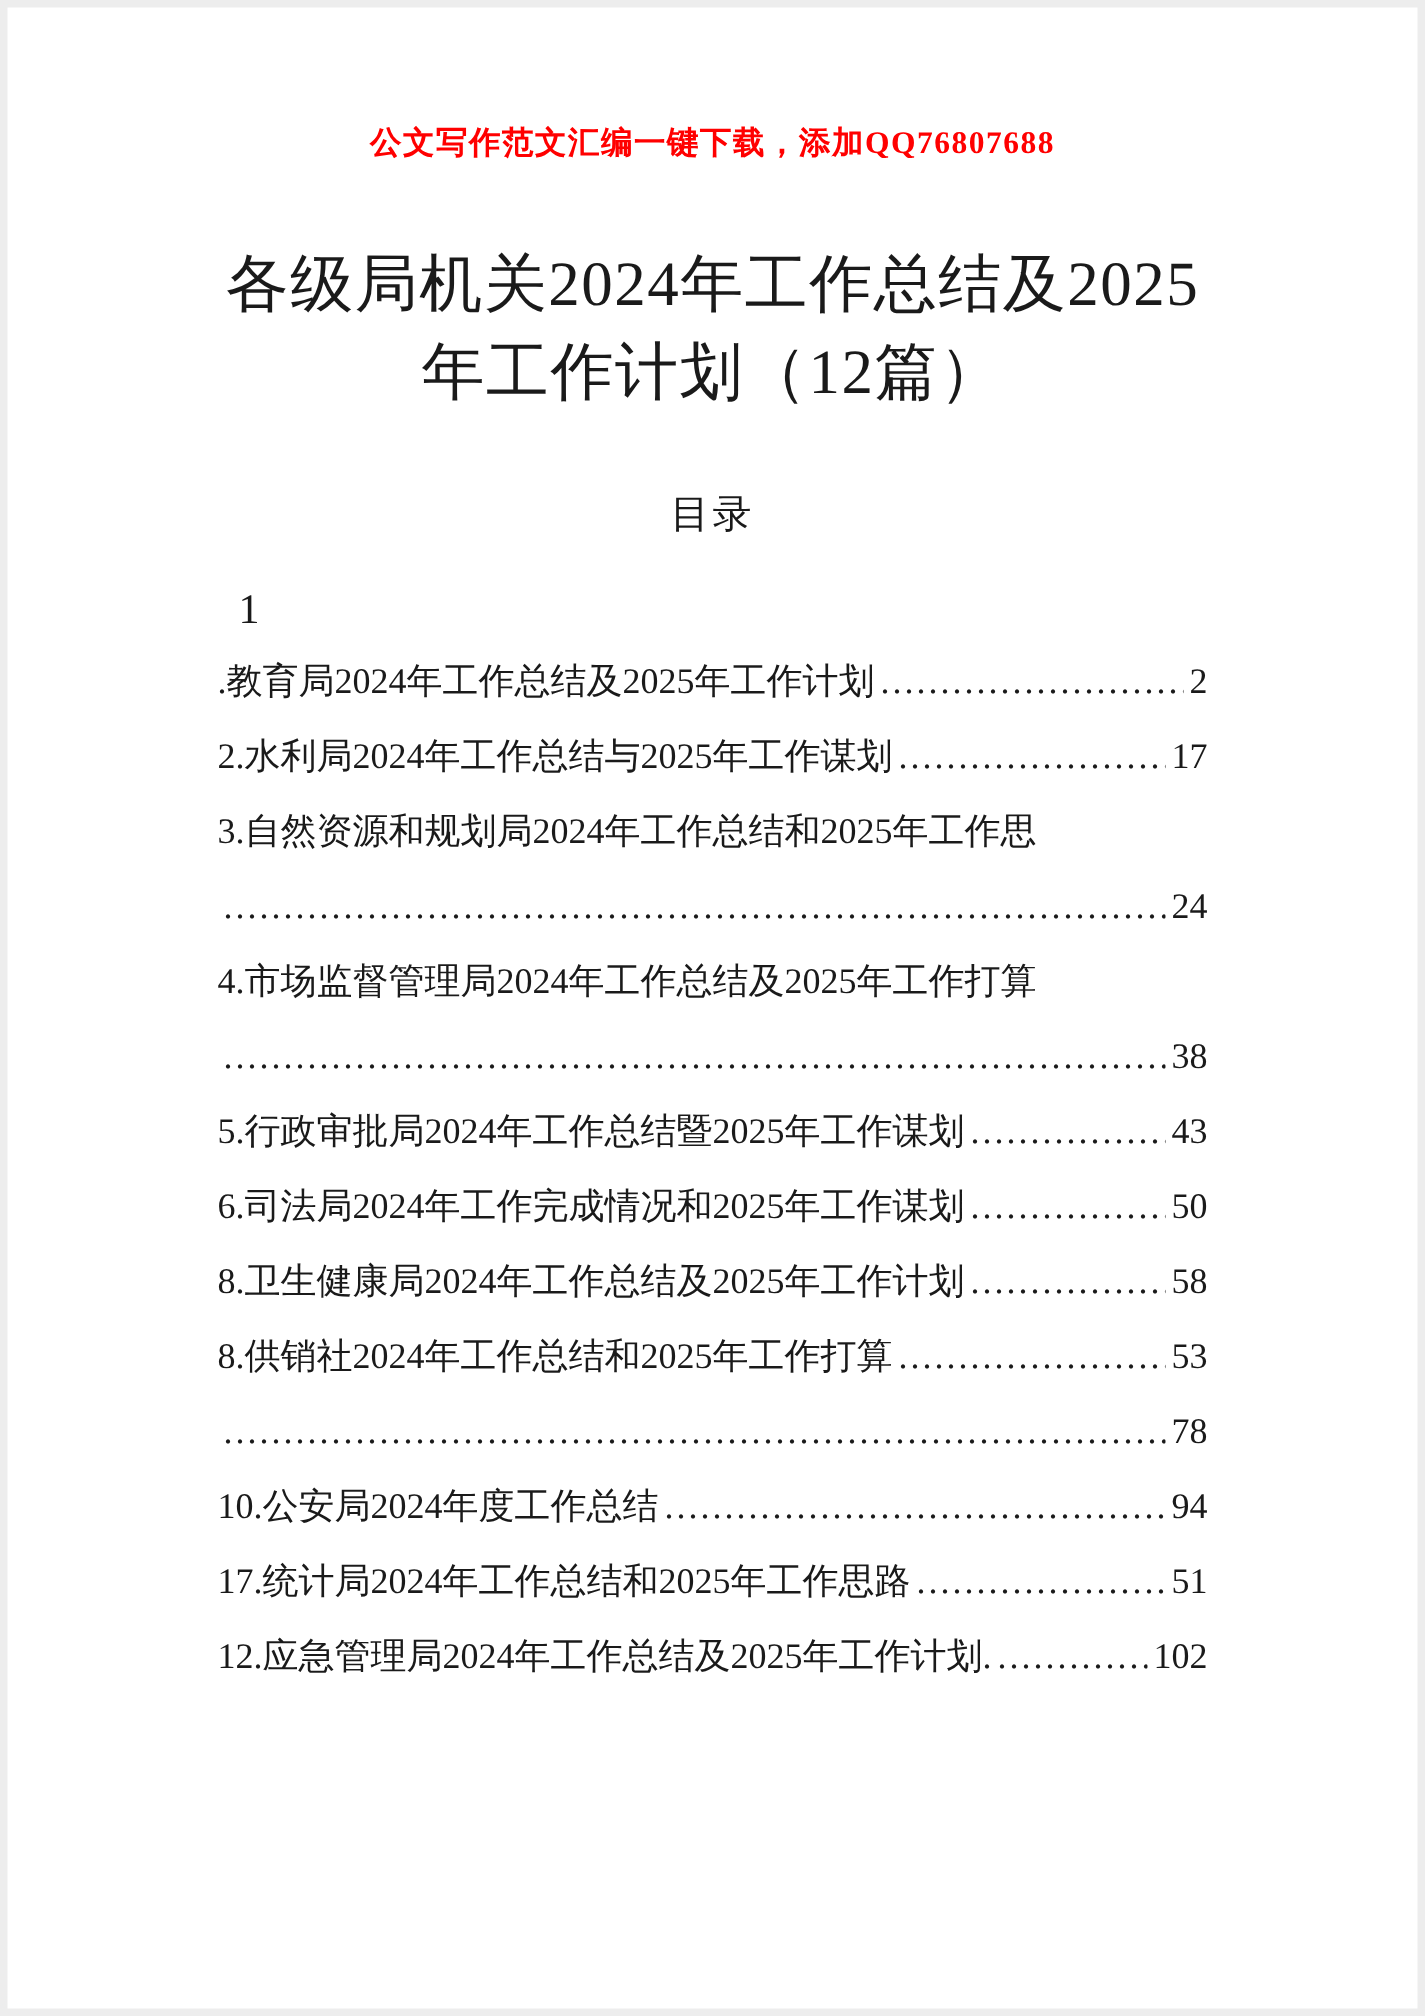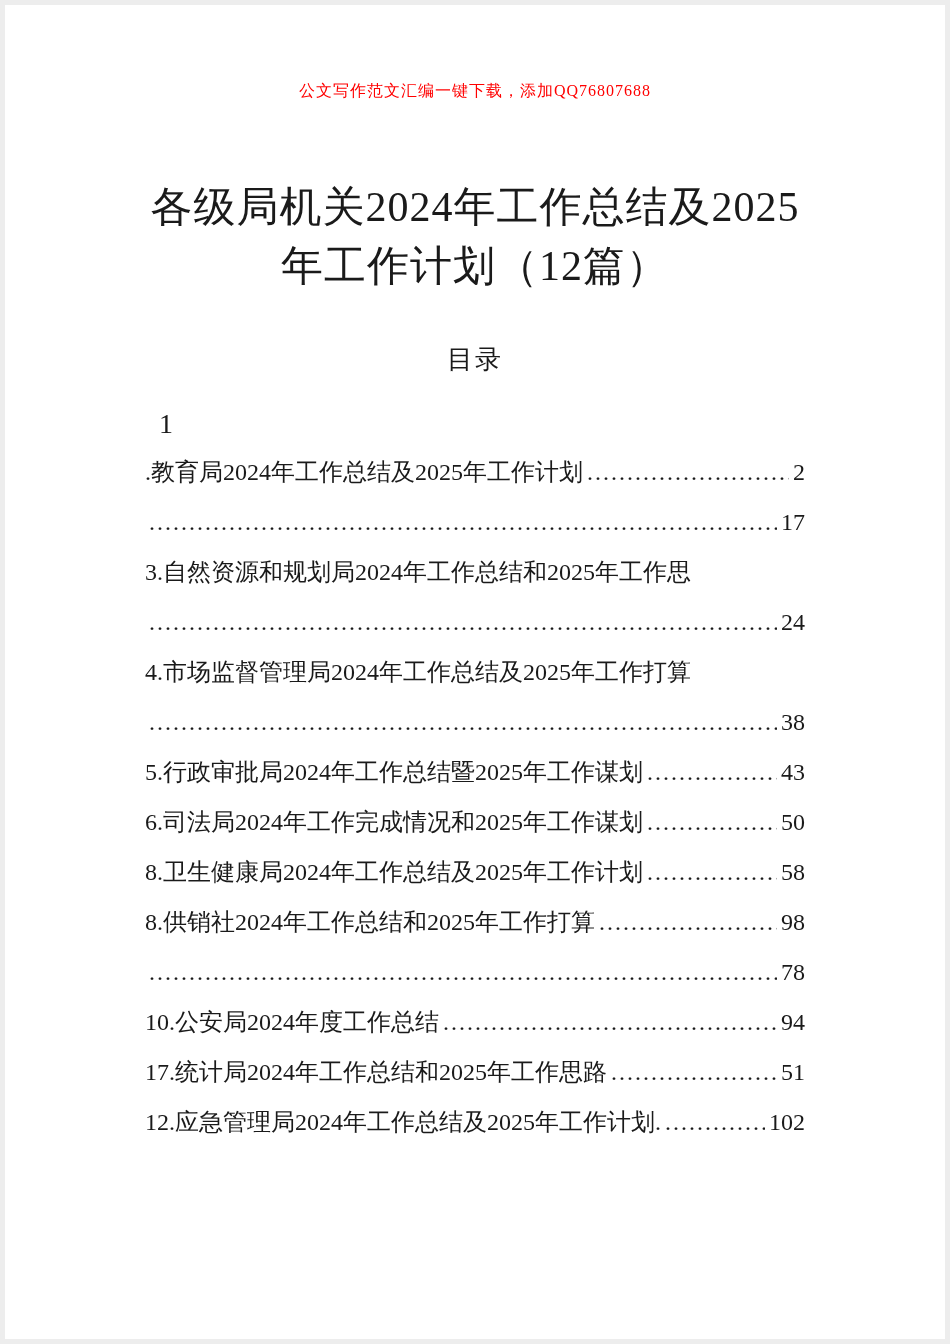--- a/index.html
+++ b/index.html
@@ -15,25 +15,26 @@
     width: 940px;
     height: 1334px;
     margin: 5px;
     background: #ffffff;
     padding: 0 140px;
     overflow: hidden;
   }
   .promo {
     padding-top: 76px;
     text-align: center;
-    font-size: 16px;
+    font-size: 21px;
     letter-spacing: 1px;
+    font-weight: bold;
   }
   .title {
-    margin: 76px 0 0 0;
+    margin: 52px 0 0 0;
     font-size: 42px;
     font-weight: 400;
     line-height: 1.4;
     text-align: center;
     letter-spacing: 1px;
   }
   .toc-heading {
     margin: 46px 0 0 0;
     font-size: 26px;
     font-weight: 400;
@@ -86,20 +87,21 @@
 
   <div class="stray-number">1</div>
 
   <div class="toc-list" id="toc-list">
       <div class="toc-line">
         <span class="toc-text">.教育局2024年工作总结及2025年工作计划</span>
         <span class="dots">................................................................................................................................................................</span>
         <span class="toc-page">2</span>
       </div>
       <div class="toc-line">
+        <span class="toc-text">2.水利局2024年工作总结与2025年工作谋划</span>
         <span class="dots">................................................................................................................................................................</span>
         <span class="toc-page">17</span>
       </div>
       <div class="toc-line">
         <span class="toc-text">3.自然资源和规划局2024年工作总结和2025年工作思</span>
       </div>
       <div class="toc-line">
         <span class="toc-text"></span>
         <span class="dots">................................................................................................................................................................</span>
         <span class="toc-page">24</span>
@@ -123,21 +125,21 @@
         <span class="toc-page">50</span>
       </div>
       <div class="toc-line">
         <span class="toc-text">8.卫生健康局2024年工作总结及2025年工作计划</span>
         <span class="dots">................................................................................................................................................................</span>
         <span class="toc-page">58</span>
       </div>
       <div class="toc-line">
         <span class="toc-text">8.供销社2024年工作总结和2025年工作打算</span>
         <span class="dots">................................................................................................................................................................</span>
-        <span class="toc-page">98</span>
+        <span class="toc-page">53</span>
       </div>
       <div class="toc-line">
         <span class="toc-text"></span>
         <span class="dots">................................................................................................................................................................</span>
         <span class="toc-page">78</span>
       </div>
       <div class="toc-line">
         <span class="toc-text">10.公安局2024年度工作总结</span>
         <span class="dots">................................................................................................................................................................</span>
         <span class="toc-page">94</span>

